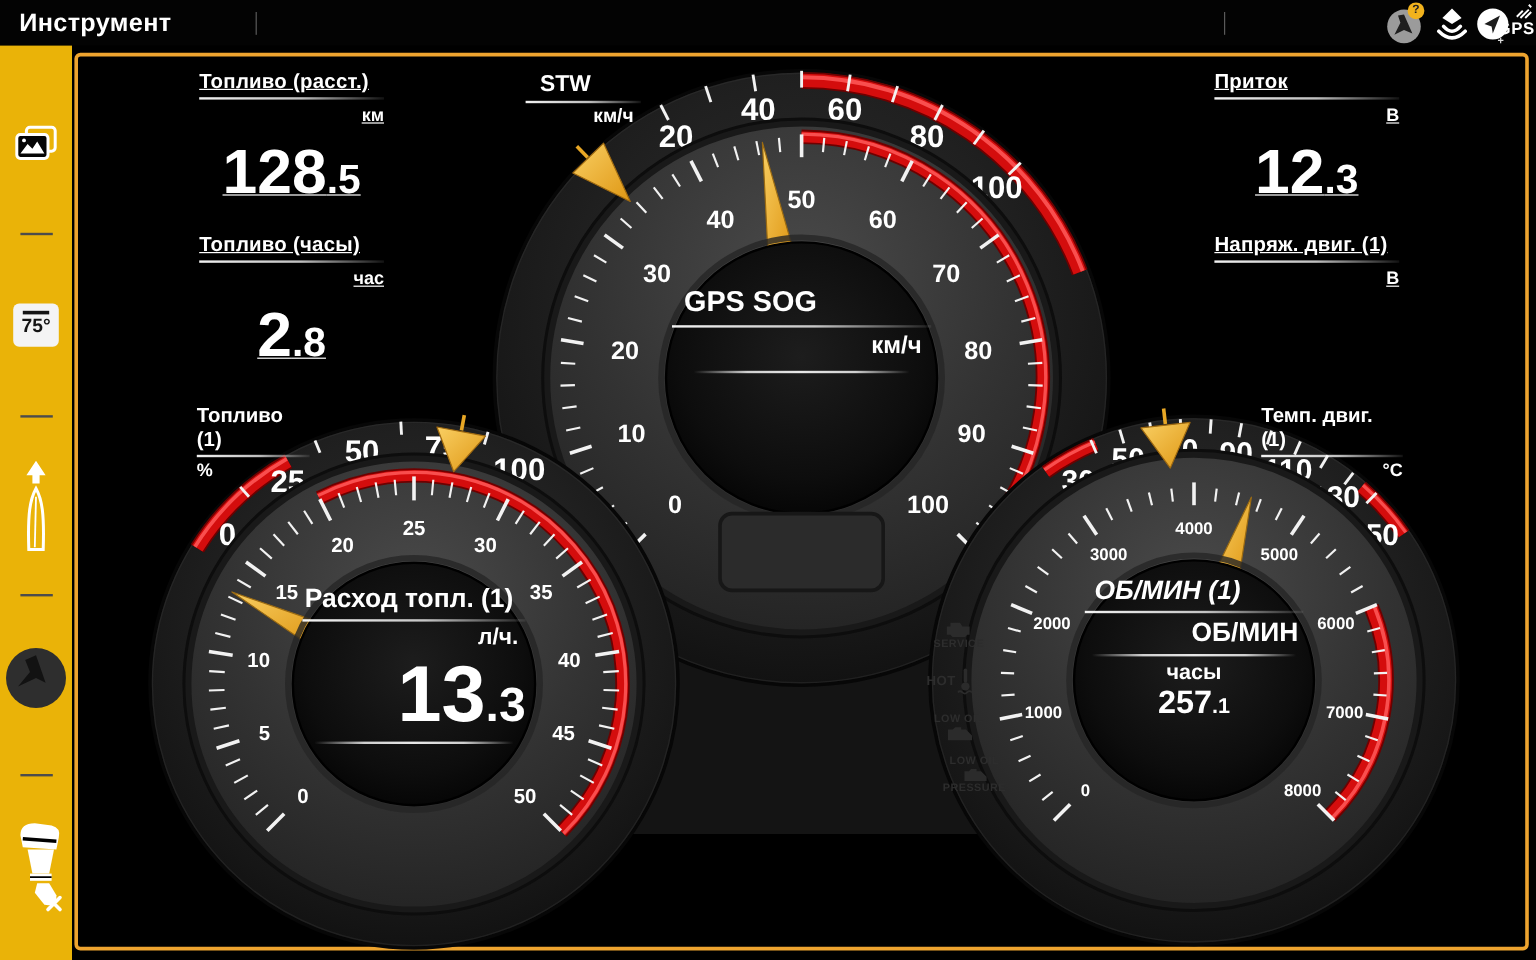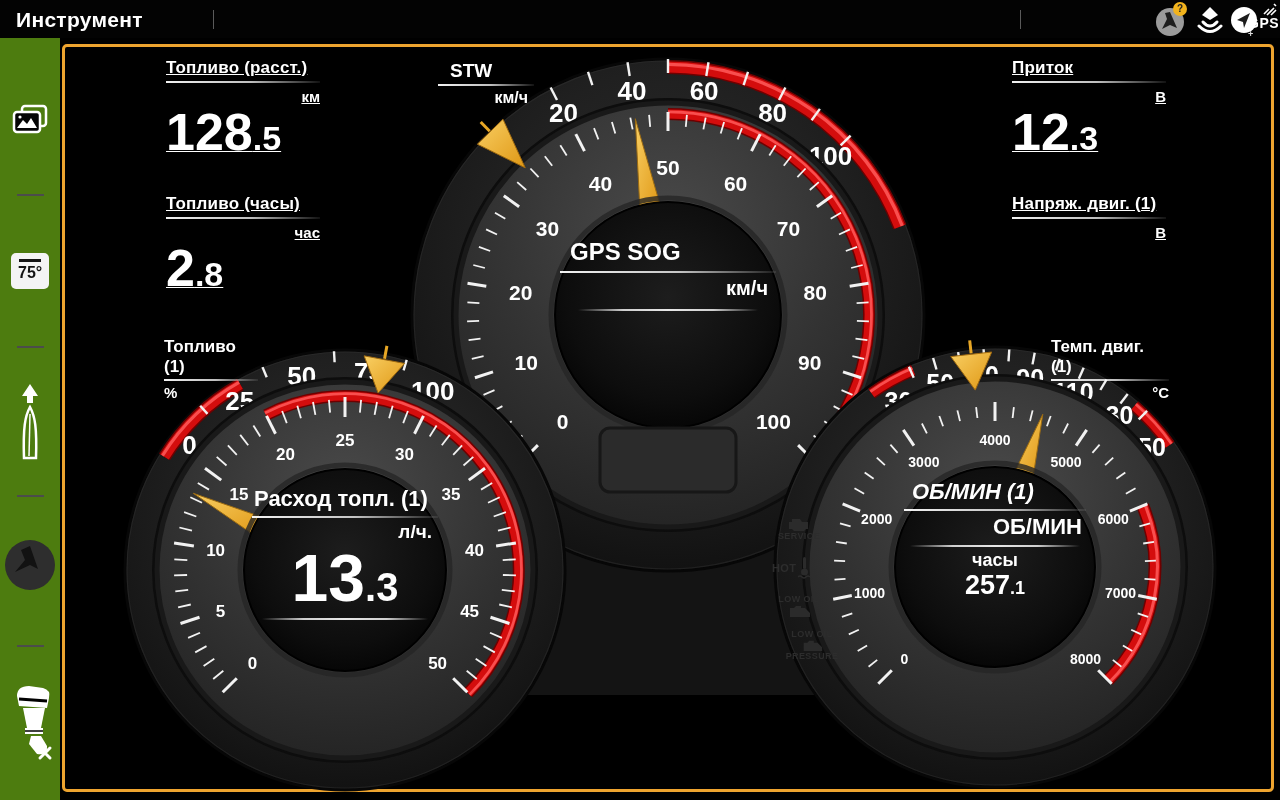--- a/index.html
+++ b/index.html
@@ -9,21 +9,21 @@
   .topbar{position:absolute;left:0;top:0;width:1280px;height:38px;background:#030303;z-index:3;}
   .tb-title{position:absolute;left:16px;top:8px;font-size:21px;font-weight:bold;letter-spacing:.3px;}
   .tb-sep{position:absolute;top:10px;width:1px;height:19px;background:#5a5a5a;}
   .tb-icon{position:absolute;top:3px;width:34px;height:34px;}
   .badge{position:absolute;left:19px;top:-1px;width:14px;height:14px;border-radius:50%;
          background:#f2b31d;color:#222;font-size:10px;font-weight:bold;text-align:center;line-height:14px;}
   .gps-wrap{position:absolute;left:1248px;top:2px;width:32px;height:34px;}
   .gps-txt{position:absolute;left:0;top:13px;font-size:14px;font-weight:bold;letter-spacing:.5px;}
   .gps-plus{position:absolute;left:0;top:27px;font-size:9px;font-weight:bold;color:#ddd;}
   
-  .sidebar{position:absolute;left:0;top:38px;width:60px;height:762px;background:#4d7c0f;z-index:3;}
+  .sidebar{position:absolute;left:0;top:38px;width:60px;height:762px;background:#eab308;z-index:3;}
   .sb-item{position:absolute;left:0;width:60px;display:flex;justify-content:center;}
   .sb-sep{position:absolute;left:17px;width:27px;height:2px;background:#4c4c4c;}
   .temp-box{width:38px;height:36px;background:#f4f4f4;border-radius:5px;}
   .temp-bar{width:22px;height:3px;background:#141414;margin:6px 0 1px 8px;}
   .temp-txt{display:block;color:#141414;font-size:16px;font-weight:bold;padding-left:7px;line-height:20px;}
   
   .pane{position:absolute;left:62px;top:44px;width:1212px;height:748px;border:3px solid #eea42f;
         border-radius:5px;box-sizing:border-box;z-index:0;}
   
   #cluster{position:absolute;left:0;top:0;z-index:1;}
@@ -33,21 +33,21 @@
   .rule{height:2px;background:linear-gradient(90deg,rgba(255,255,255,.95),rgba(255,255,255,.75) 55%,rgba(255,255,255,.07));}
   .rule-c{height:2px;background:linear-gradient(90deg,rgba(255,255,255,0),#cfcfcf 25%,#e8e8e8 50%,#cfcfcf 75%,rgba(255,255,255,0));}
   .lbl{font-weight:bold;color:#fff;}
   .unit-r{font-weight:bold;text-align:right;}
   .unit-l{font-weight:bold;text-align:left;}
   
   .readout{width:154px;text-decoration:underline;}
   .readout .lbl{font-size:17px;letter-spacing:.2px;}
   .readout .rule{margin-top:3px;}
   .readout .unit-r{font-size:15px;margin-top:5px;}
-  .readout .val{text-align:left;line-height:.95;margin-top:3px;font-weight:bold;}
+  .readout .val{text-align:center;line-height:.95;margin-top:15px;font-weight:bold;}
   .vm{font-size:52px;} .vs{font-size:34px;}
   .r-volt .vm{font-size:63px;}
   
   .sct .lbl{font-size:17px;}
   .sct .rule{margin-top:2px;}
   .sct .unit-r,.sct .unit-l{font-size:15px;margin-top:3px;}
   .t-stw .lbl{font-size:19px;padding-left:12px;}
   .t-stw .unit-r{font-size:16px;padding-right:6px;}
   
   .hub{text-align:left;}
@@ -58,21 +58,21 @@
   .hub-center .h-title{font-size:24px;padding-left:10px;}
   .hub-center .rule{margin-top:5px;}
   .hub-center .h-unit{font-size:20px;margin-top:4px;padding-right:8px;}
   .hub-center .h-val{margin-top:6px;}
   .hub-center .hm{font-size:70px;} .hub-center .hs{font-size:40px;}
   .hub-center .rule-c{margin-top:9px;margin-left:18px;width:180px;}
   .hub-left{left:252px;top:486px;width:186px;}
   .hub-left .h-title{font-size:22px;padding-left:2px;}
   .hub-left .rule{margin-top:4px;}
   .hub-left .h-unit{font-size:19px;margin-top:3px;padding-right:6px;}
-  .hub-left .h-val{margin-top:4px;}
+  .hub-left .h-val{margin-top:4px;text-align:right;}
   .hub-left .hm{font-size:66px;} .hub-left .hs{font-size:40px;}
   .hub-left .rule-c{margin-top:8px;margin-left:10px;width:166px;}
   .hub-right{left:904px;top:479px;width:182px;}
   .hub-right .h-title{font-size:22px;padding-left:8px;font-style:italic;}
   .hub-right .rule{margin-top:4px;}
   .hub-right .h-unit{font-size:22px;margin-top:3px;padding-right:4px;}
   .hub-right .h-val{margin-top:3px;}
   .hub-right .hm{font-size:58px;} .hub-right .hs{font-size:34px;}
   .hub-right .rule-c{margin-top:5px;margin-left:6px;width:170px;}
   .hub-right .h-sub{font-size:18px;font-weight:bold;text-align:center;margin-top:3px;}

